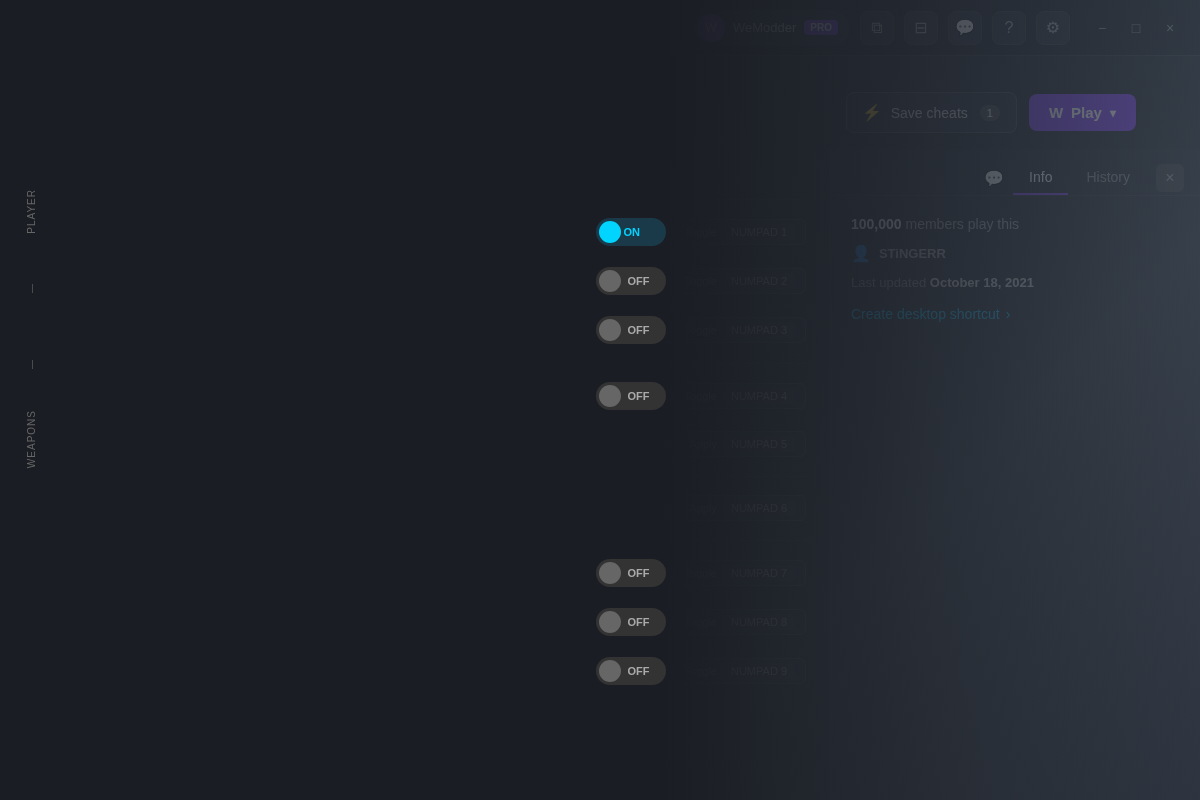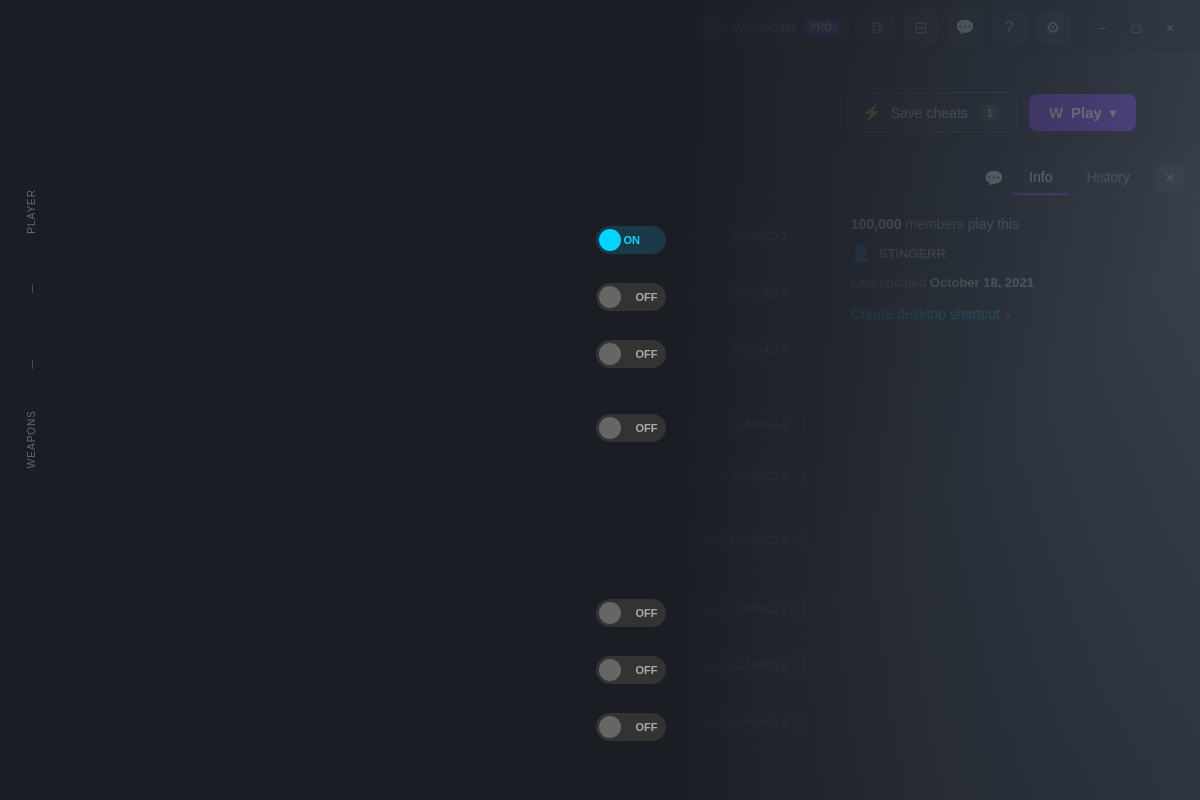--- a/index.html
+++ b/index.html
@@ -351,21 +351,20 @@
       display: flex;
       align-items: center;
       background: #333;
       border-radius: 20px;
       padding: 3px;
       cursor: pointer;
       width: 70px;
       height: 28px;
       position: relative;
       flex-shrink: 0;
-      margin-top: 8px;
     }
     .toggle-switch.on {
       background: #1a3a4a;
     }
     .toggle-knob {
       width: 22px;
       height: 22px;
       border-radius: 50%;
       background: #666;
       transition: transform 0.2s;
@@ -374,21 +373,21 @@
     }
     .toggle-switch.on .toggle-knob {
       background: #00d4ff;
       transform: translateX(0px);
     }
     .toggle-label {
       position: absolute;
       font-size: 11px;
       font-weight: bold;
       color: #aaa;
-      right: 8px;
+      right: 16px;
     }
     .toggle-switch.on .toggle-label {
       color: #00d4ff;
       right: auto;
       left: 28px;
     }
 
     
     .apply-btn {
       background: #333;

